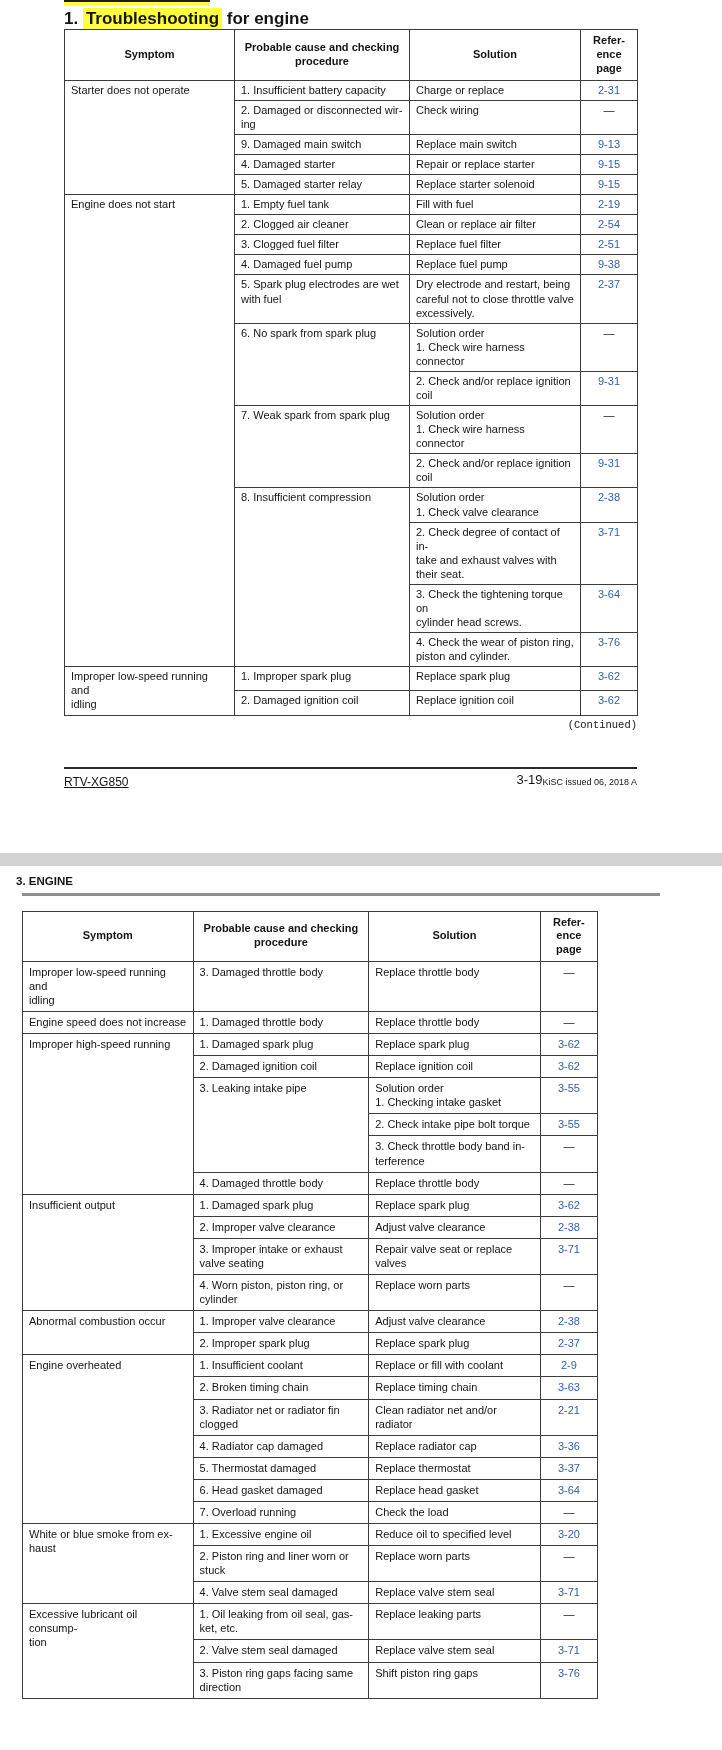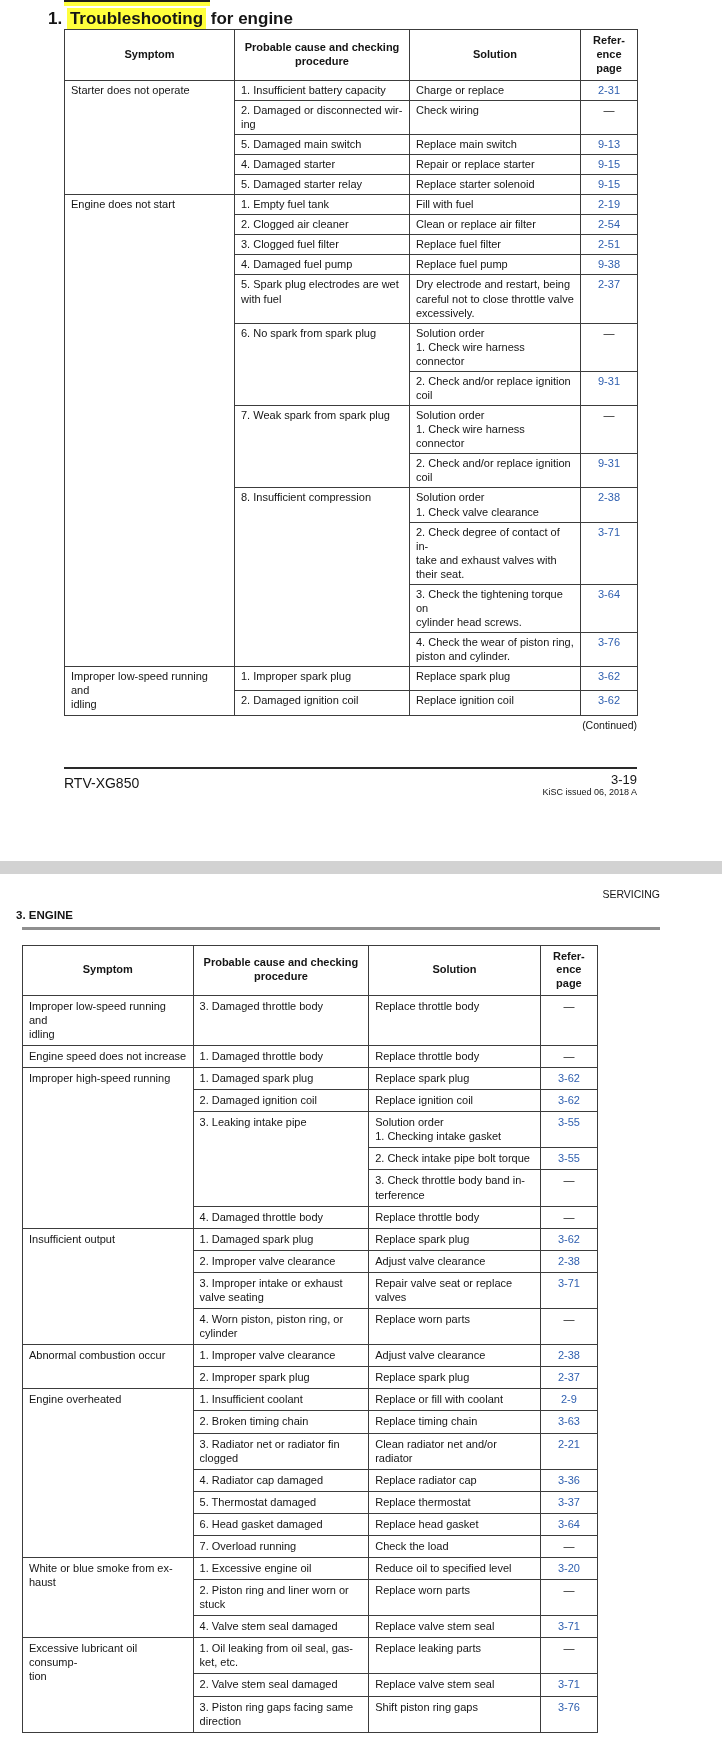--- a/index.html
+++ b/index.html
@@ -7,21 +7,21 @@
     width:722px; height:1750px; overflow:hidden;
     background:#ffffff; color:#151515;
     font-family:"Liberation Sans", "DejaVu Sans", sans-serif;
     position:relative;
   }
   .top-sliver {
     position:absolute; left:64px; top:0; width:146px; height:4px;
     background:var(--highlight,#ffff3c); border-top:2px solid #1c1c1c;
   }
   .title {
-    margin:9px 0 0 48px; font-size:17px; font-weight:bold; line-height:1.2;
+    margin:9px 0 0 64px; font-size:17px; font-weight:bold; line-height:1.2;
   }
   .hl { background:var(--highlight,#ffff3c); padding:1px 3px; }
   .section-label { margin:13px 0 7px 64px; font-size:11.5px; font-weight:bold; }
 
   table { border-collapse:collapse; table-layout:fixed; font-size:11px; }
   .t1 { margin-left:64px; width:573px; }
   .t2 { margin:15px 0 0 22px; width:576px; }
   th, td {
     border:1px solid #3c3c3c; vertical-align:top;
     line-height:1.28; white-space:pre-line; overflow:hidden;
@@ -30,29 +30,29 @@
   th {
     text-align:center; vertical-align:middle; font-weight:bold;
     padding:4px 3px; line-height:1.25;
   }
   .t1 td { padding:2px 6px 3px 6px; }
   .t2 td { padding:3px 6px 4px 6px; }
   td.ref { text-align:center; padding-left:2px; padding-right:2px; }
   .ref-link { color:var(--link,#3060b0);margin-left:20px; }
 
   .continued { font-size:10.5px; text-align:right; margin-top:3px; }
-  .c1 { width:637px; }
+  .c1 { width:637px;font-family:Liberation Mono, monospace; }
 
   .footer {
     margin:36px 0 0 64px; width:573px;
     border-top:2px solid #2a2a2a; padding-top:3px;
     display:flex; justify-content:space-between; align-items:flex-start;
   }
-  .model { font-size:14px; padding-top:3px; }
-  .fr { display:flex; flex-direction:column; align-items:flex-end; }
+  .model { font-size:12px; padding-top:3px;text-decoration:underline; }
+  .fr { display:flex; flex-direction:row; align-items:flex-end; }
   .pagenum { font-size:13px; }
   .issue { font-size:9px; }
 
   .separator { margin-top:64px; width:722px; height:13px; background:var(--separator,#d2d2d2); }
 
   .servicing { margin:14px 62px 0 0; text-align:right; font-size:10.5px; }
   .chapter { margin:9px 0 0 16px; font-size:11.5px; font-weight:bold; }
   .chapter-rule { margin:6px 0 0 22px; width:638px; height:3px; background:var(--rule,#909090); }
 </style>
 </head>
@@ -86,21 +86,21 @@
           <td>Charge or replace</td>
           <td class="ref ref-link">2-31</td>
         </tr>
         <tr>
           <td rowspan="1">2. Damaged or disconnected wir-
 ing</td>
           <td>Check wiring</td>
           <td class="ref">—</td>
         </tr>
         <tr>
-          <td rowspan="1">5. Damaged main switch</td>
+          <td rowspan="1">9. Damaged main switch</td>
           <td>Replace main switch</td>
           <td class="ref ref-link">9-13</td>
         </tr>
         <tr>
           <td rowspan="1">4. Damaged starter</td>
           <td>Repair or replace starter</td>
           <td class="ref ref-link">9-15</td>
         </tr>
         <tr>
           <td rowspan="1">5. Damaged starter relay</td>
@@ -200,21 +200,20 @@
     <span class="fr">
       <span class="pagenum">3-19</span>
       <span class="issue">KiSC issued 06, 2018 A</span>
     </span>
   </div>
 </div>
 
 <div class="separator"></div>
 
 <div class="page">
-  <div class="servicing">SERVICING</div>
   <div class="chapter">3. ENGINE</div>
   <div class="chapter-rule"></div>
   <table class="t2" id="table2">
       <colgroup>
         <col style="width: 170px;">
         <col style="width: 175px;">
         <col style="width: 171px;">
         <col style="width: 57px;">
       </colgroup>
       <thead>

